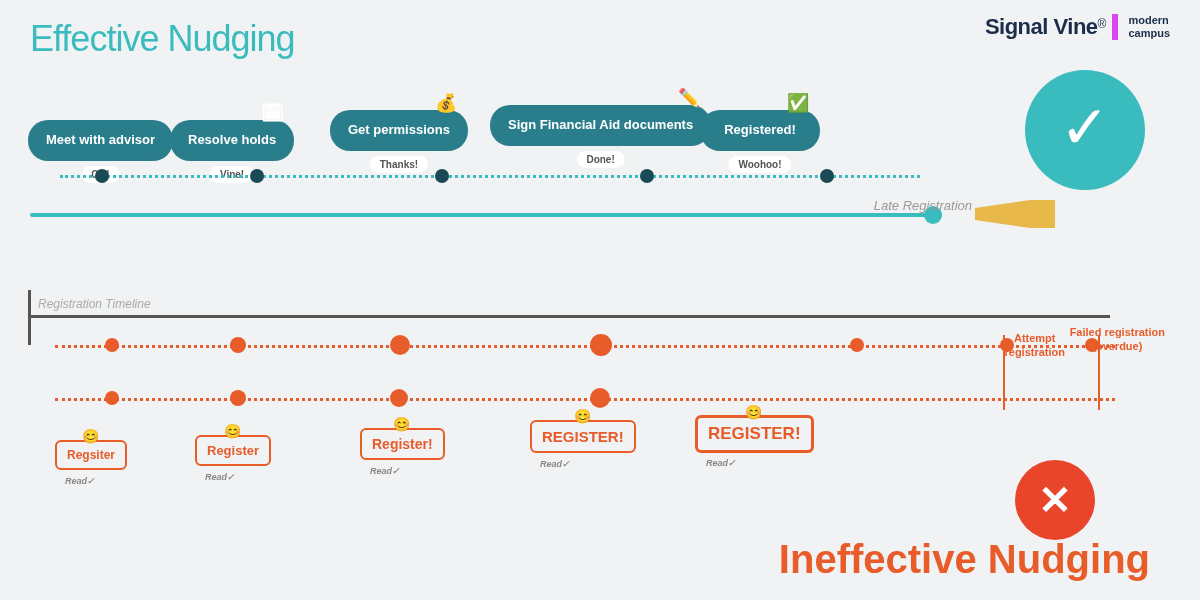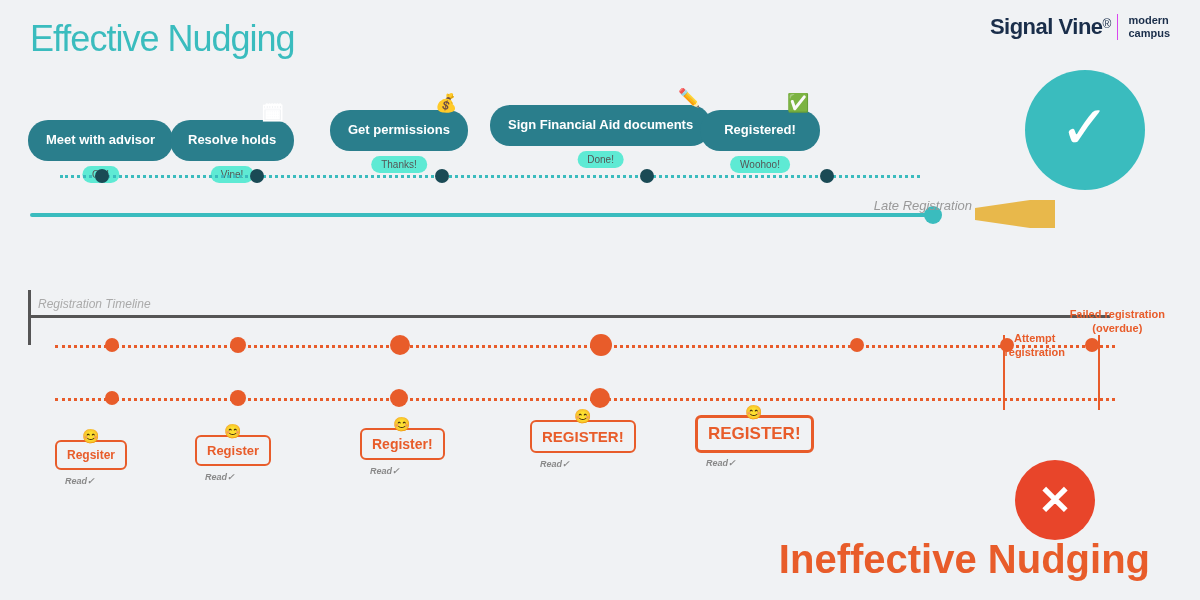--- a/index.html
+++ b/index.html
@@ -36,21 +36,21 @@
       font-weight: 800;
       color: #1a2e4a;
       letter-spacing: -0.5px;
     }
     .modern-campus-logo {
       font-size: 12px;
       font-weight: 600;
       color: #1a2e4a;
       text-transform: lowercase;
       line-height: 1.2;
-      border-left: 1px solid #d946ef;
+      border-left: 6px solid #d946ef;
       padding-left: 10px;
     }
 
     
     .big-check {
       position: absolute;
       top: 70px;
       right: 55px;
       width: 120px;
       height: 120px;
@@ -98,26 +98,26 @@
       position: relative;
       min-width: 100px;
       line-height: 1.3;
     }
 
     .nudge-card .response-badge {
       position: absolute;
       bottom: -22px;
       left: 50%;
       transform: translateX(-50%);
-      background: #5eead4;
+      background: #ffffff;
       color: #555;
       border-radius: 10px;
       padding: 2px 10px;
       font-size: 10px;
-      font-weight: 400;
+      font-weight: 700;
       white-space: nowrap;
     }
 
     .nudge-card .emoji-top {
       position: absolute;
       top: -18px;
       right: 10px;
       font-size: 18px;
     }
 
@@ -290,19 +290,19 @@
 <div class="orange-msg" style="left:695px;top:415px;font-size:17px;font-weight:800;border-width:3px;">
   <span class="emoji-face">😊</span>
   <span>REGISTER!</span>
   <span class="read-label">Read✓</span>
 </div>
 
 <div style="position:absolute;top:335px;right:195px;width:2px;height:75px;background:#e85c2a;"></div>
 <div style="position:absolute;top:318px;right:135px;font-size:11px;color:#e85c2a;font-weight:700;text-align:center;line-height:1.3;margin-top:13px;">Attempt<br>registration</div>
 
 <div style="position:absolute;top:335px;right:100px;width:2px;height:75px;background:#e85c2a;"></div>
-<div style="position:absolute;top:307px;right:35px;font-size:11px;color:#e85c2a;font-weight:700;text-align:center;line-height:1.3;">Failed registration<br>(overdue)</div>
+<div style="position:absolute;top:325px;right:35px;font-size:11px;color:#e85c2a;font-weight:700;text-align:center;line-height:1.3;">Failed registration<br>(overdue)</div>
 
 <div class="big-x">
   <span class="big-x-mark">✕</span>
 </div>
 
 <div style="position:absolute;bottom:18px;right:50px;font-size:40px;font-weight:800;color:#e85c2a;">Ineffective Nudging</div>
 
 </body></html>

